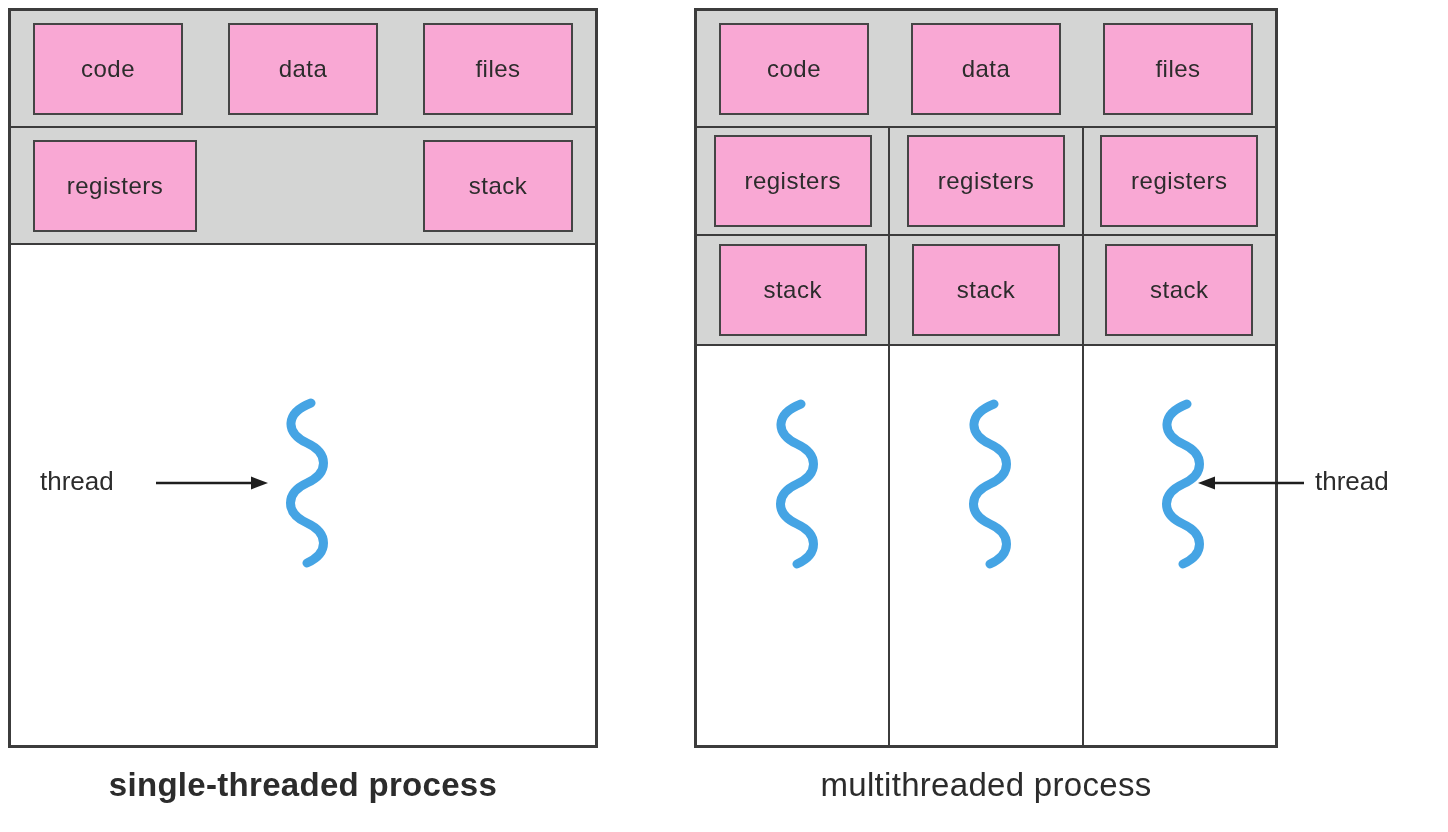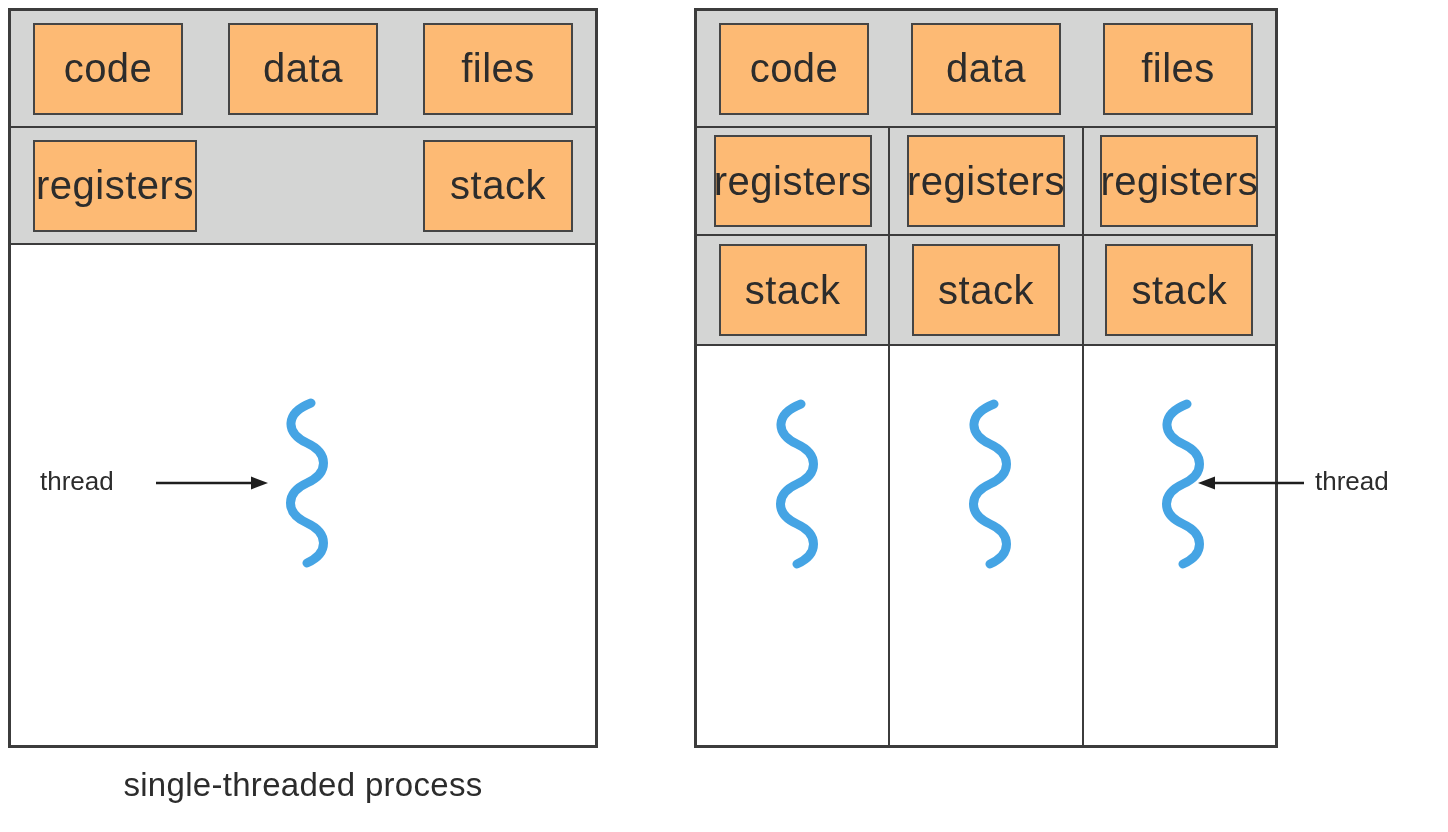--- a/index.html
+++ b/index.html
@@ -35,27 +35,27 @@
   .band {
     background: var(--gray);
     border-bottom: 2px solid var(--border);
     display: flex;
     align-items: center;
     flex: 0 0 auto;
   }
   .band-row { height: 117px; padding: 0 22px; justify-content: space-between; }
 
   .label-box {
-    background: #fdba74;
+    background: #f9a8d4;
     border: 2px solid #454545;
     height: 92px;
     display: flex;
     align-items: center;
     justify-content: center;
-    font-size: 40px;
+    font-size: 24px;
     color: var(--text);
     letter-spacing: 0.5px;
   }
   .w-150 { width: 150px; }
   .w-164 { width: 164px; }
   .w-158 { width: 158px; }
   .w-148 { width: 148px; }
 
   .white-area { flex: 1 1 auto; position: relative; background: #ffffff; }
 
@@ -98,21 +98,21 @@
   .arrow-right-pos { left: 1198px; top: 475px; }
 
   .caption {
     position: absolute;
     top: 766px;
     text-align: center;
     font-size: 33px;
     color: var(--text);
     letter-spacing: 0.3px;
   }
-  .caption-left  { left: 8px;   width: 590px; }
+  .caption-left  { left: 8px;   width: 590px; font-weight: bold; }
   .caption-right { left: 694px; width: 584px; }
 </style>
 </head>
 <body>
 
 <div class="canvas">
 
   <div class="panel panel-left">
     <div class="band band-row">
       <div class="label-box w-150">
@@ -217,14 +217,15 @@
     </div>
   </div>
 
   <svg class="arrow-svg arrow-right-pos" width="106" height="16" viewBox="0 0 106 16">
     <polygon points="17,1.5 0,8 17,14.5" style="fill: var(--arrow);"></polygon>
     <line x1="15" y1="8" x2="106" y2="8" style="stroke: var(--arrow);" stroke-width="2.6"></line>
   </svg>
   <div class="thread-label thread-label-right">thread</div>
 
   <div class="caption caption-left">single-threaded process</div>
+  <div class="caption caption-right">multithreaded process</div>
 
 </div>
 
 </body></html>

